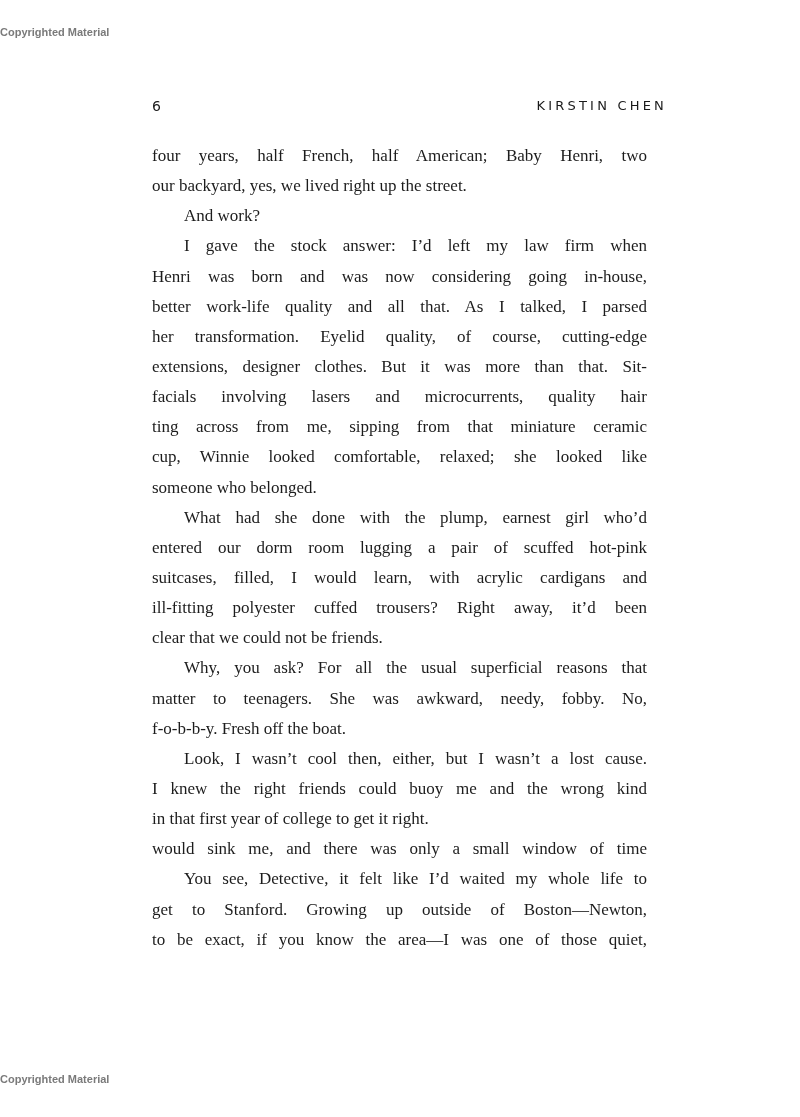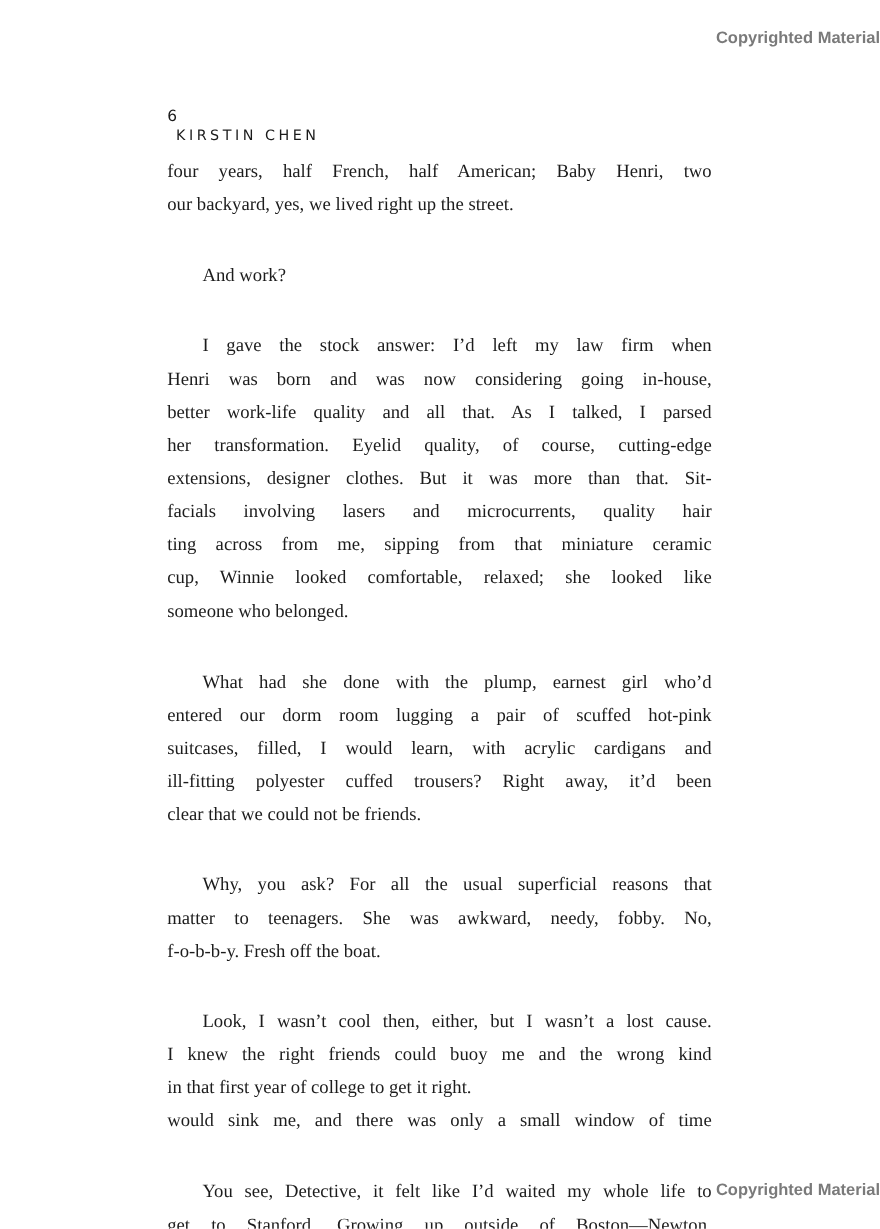--- a/index.html
+++ b/index.html
@@ -10,24 +10,24 @@
   body {
     width: 800px;
     height: 1117px;
     position: relative;
     overflow: hidden;
   }
   .watermark {
     position: absolute;
     left: 0;
     width: 800px;
-    text-align: right;
+    text-align: left;
     font-family: "Liberation Sans", sans-serif;
     font-weight: bold;
-    font-size: 15px;
+    font-size: 11px;
     color: #7a7a7a;
     letter-spacing: 0px;
   }
   .watermark.top { top: 26px; }
   .watermark.bottom { top: 1073px; }
 
   .running-head {
     position: absolute;
     top: 98px;
     left: 152px;
@@ -37,28 +37,27 @@
     color: #1a1a1a;
   }
   .page-number {
     position: absolute;
     left: 0;
     top: 0;
     font-size: 14px;
   }
   .author {
     position: absolute;
-    left: 4px;
+    left: 16px;
     width: 495px;
     top: 0;
-    text-align: left;
+    text-align: right;
     font-size: 13px;
     letter-spacing: 3.2px;
     padding-left: 4px;
-    margin-top: 18px;
   }
 
   .body-text {
     position: absolute;
     top: 141px;
     left: 152px;
     width: 495px;
     font-family: "Liberation Serif", serif;
     font-size: 17px;
     line-height: 30.15px;
@@ -69,21 +68,20 @@
     white-space: nowrap;
     text-align: justify;
     text-align-last: justify;
     height: 30.15px;
   }
   .line.last {
     text-align-last: left;
   }
   .line.indent {
     padding-left: 32px;
-    margin-top: 34px;
   }
 </style>
 </head>
 <body>
 
 <div class="watermark top">Copyrighted Material</div>
 
 <div class="running-head">
   <span class="page-number">6</span>
   <span class="author">KIRSTIN CHEN</span>

